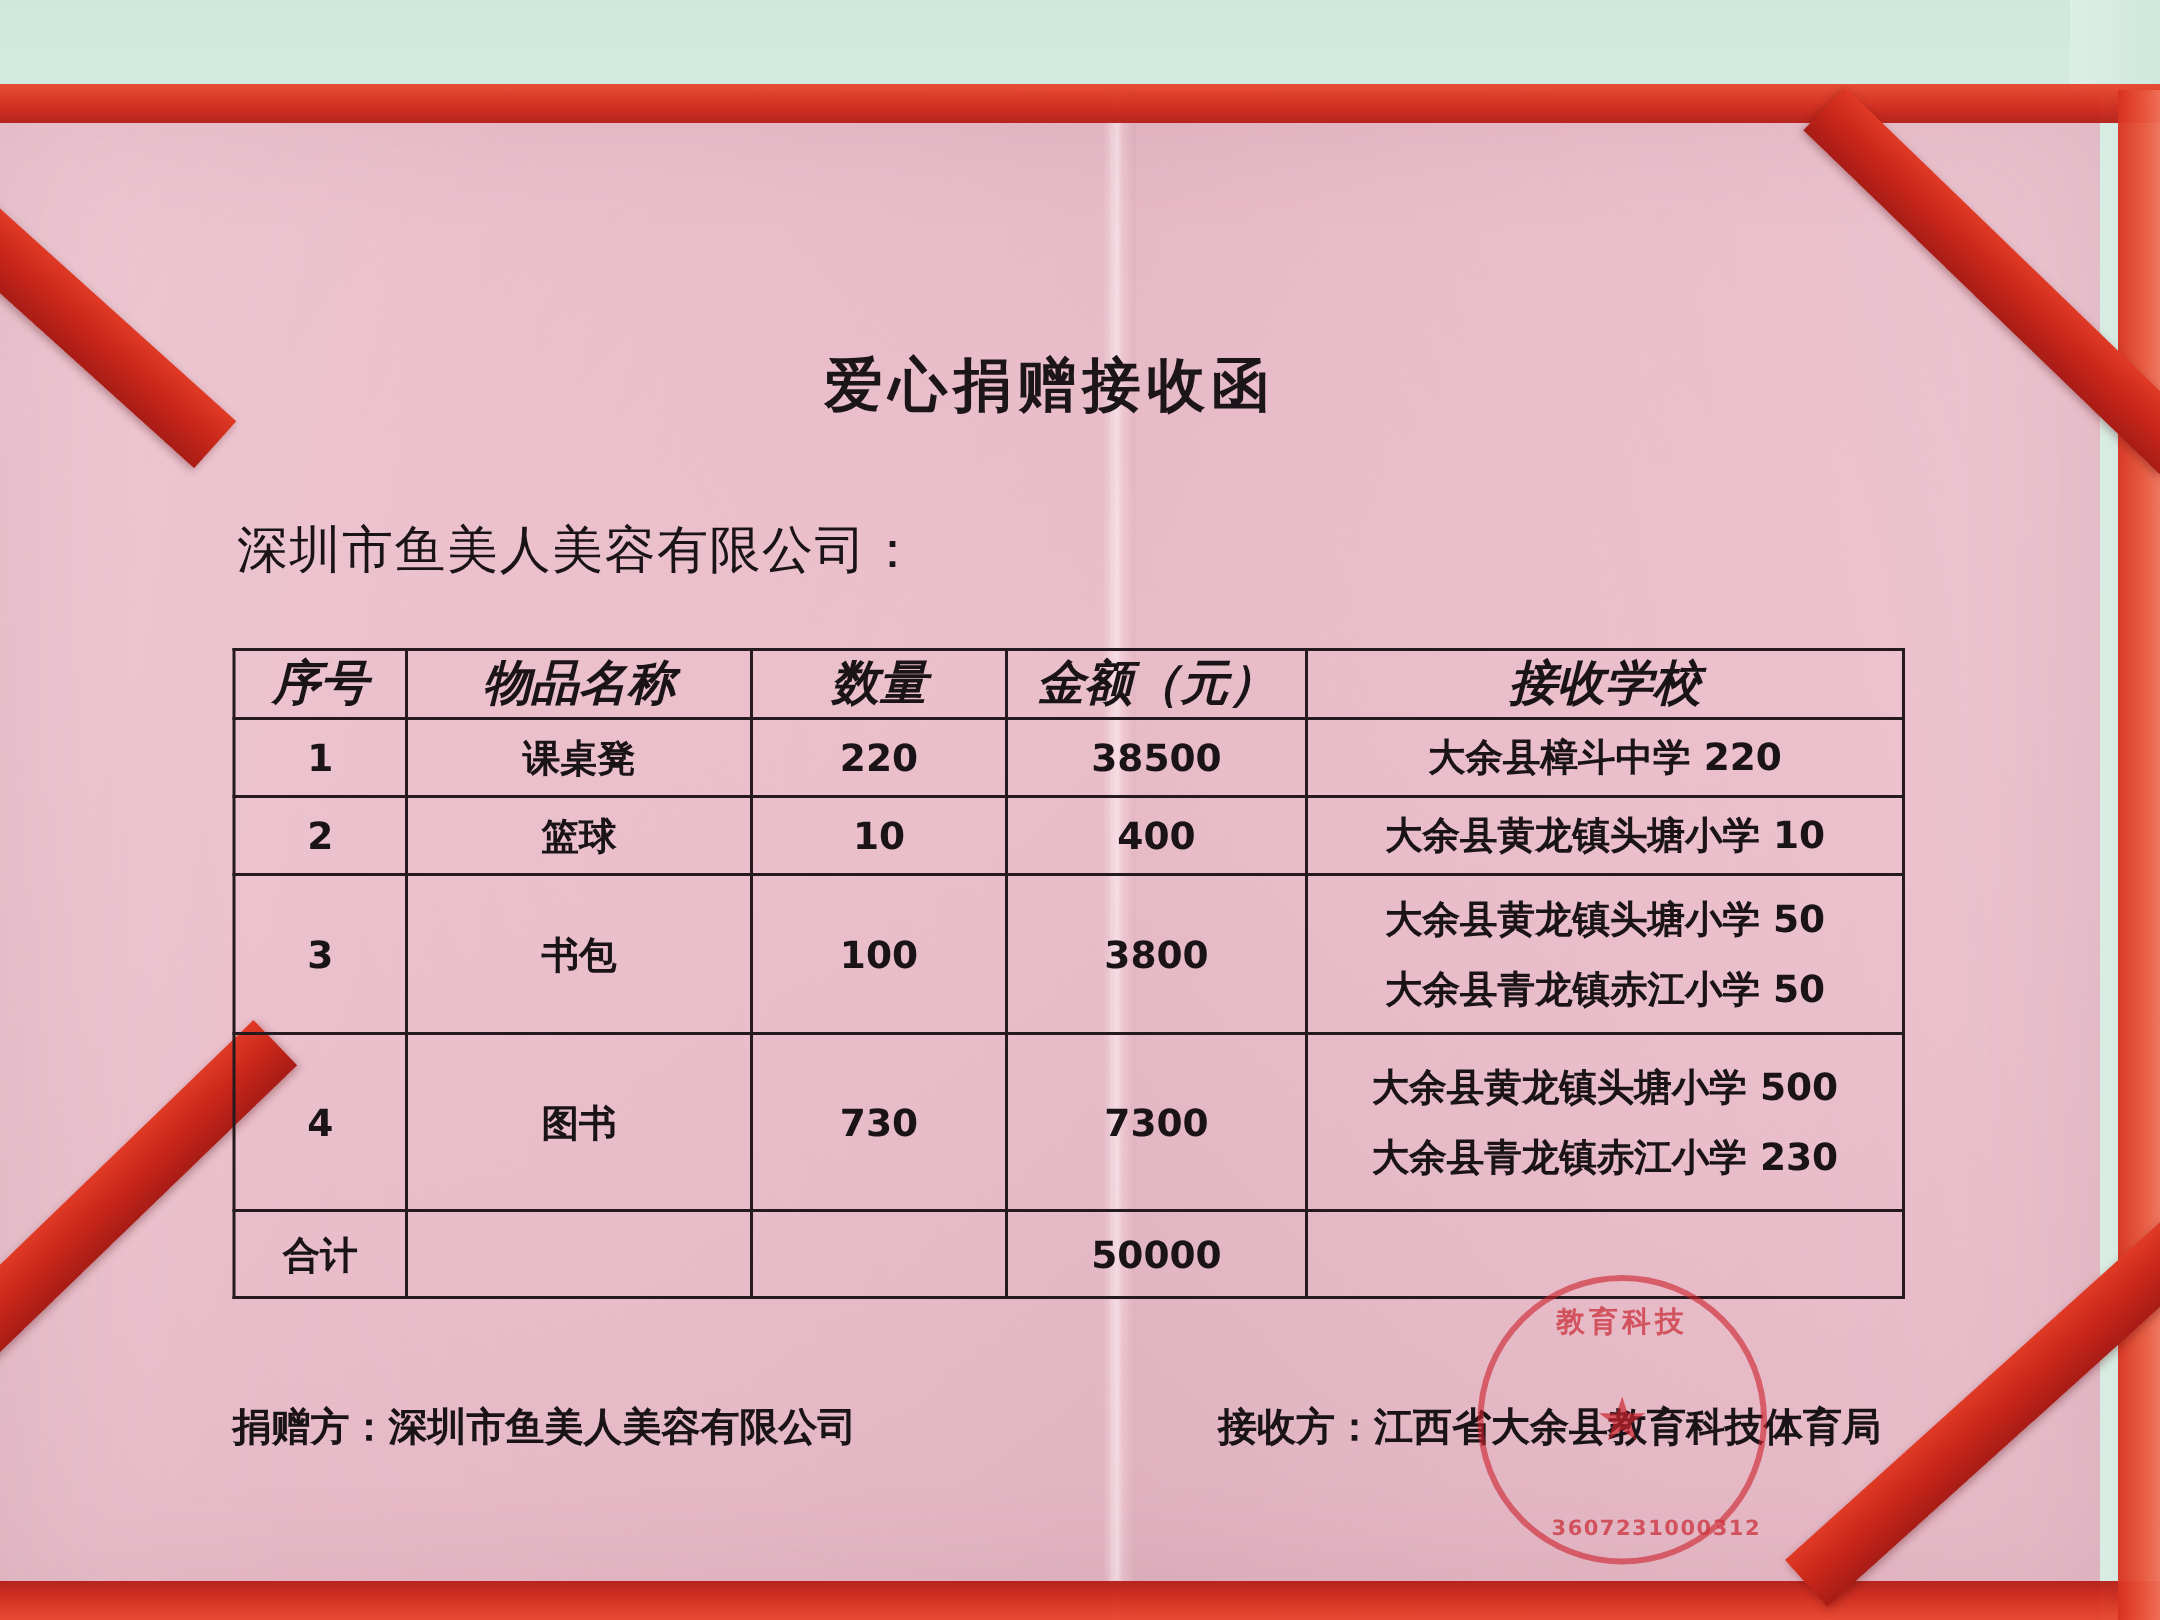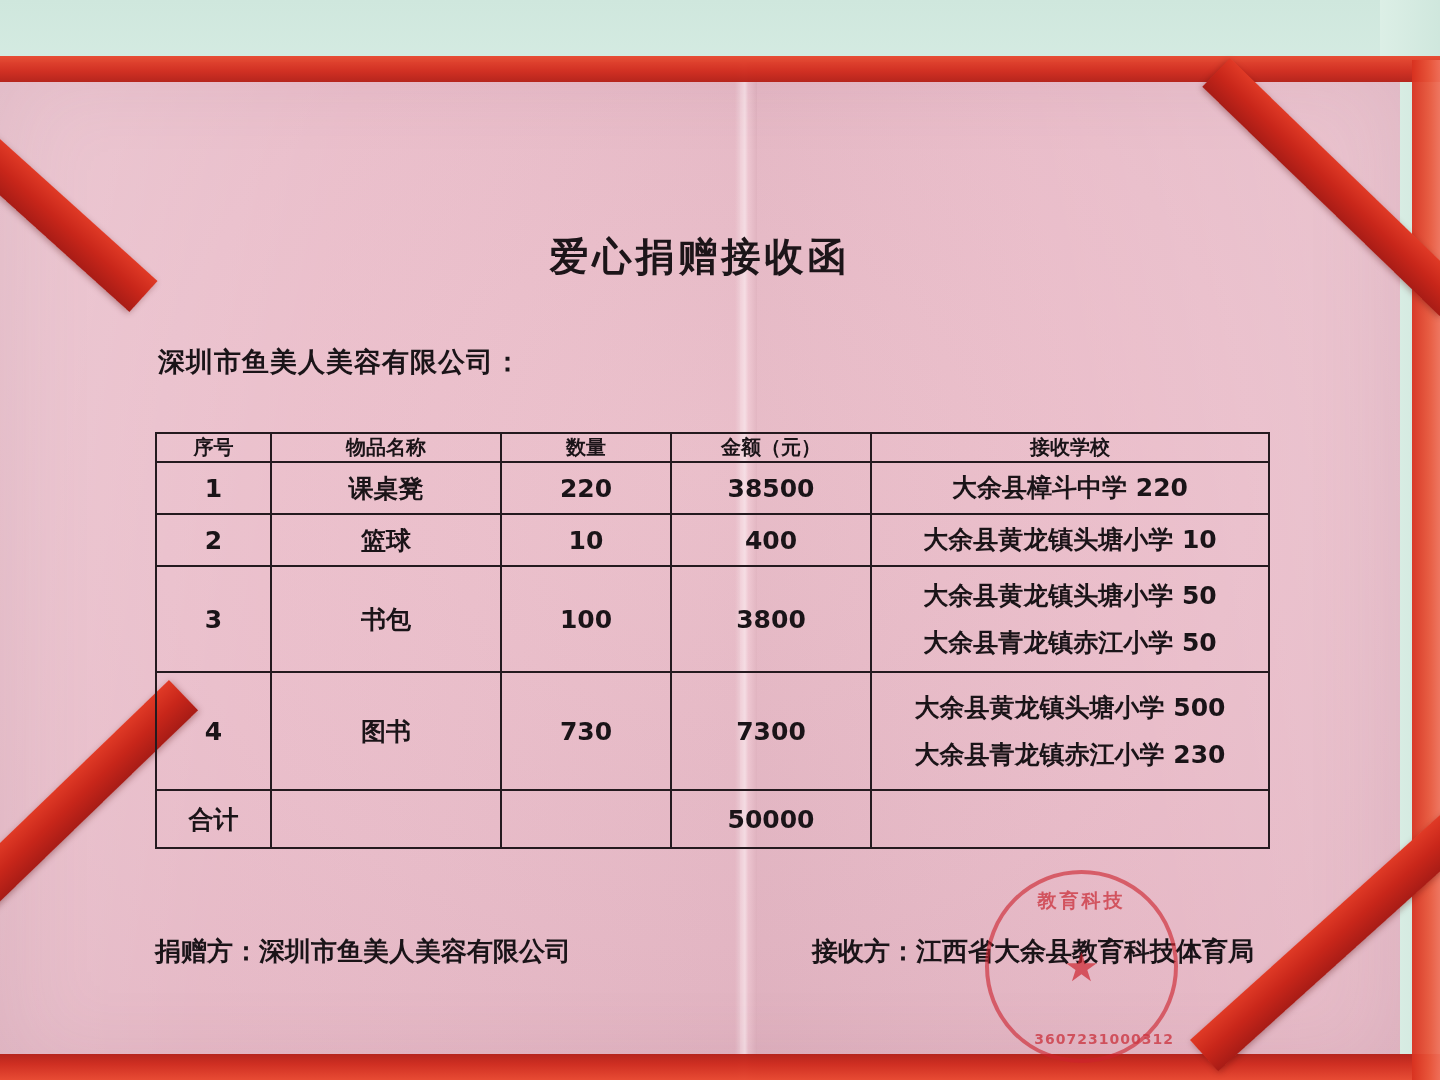--- a/index.html
+++ b/index.html
@@ -136,22 +136,22 @@
     text-align: center;
     font-size: 39px;
     font-weight: bold;
     letter-spacing: 4px;
     color: #1c1519;
   }
 
   .addressee {
     position: absolute;
     left: 158px; top: 282px;
-    font-size: 27px;
-    font-weight: bold;
+    font-size: 34px;
+    font-weight: normal;
     letter-spacing: 1px;
     text-align: center;
   }
 
   .intro {
     position: absolute;
     left: 205px; top: 333px;
     font-size: 27px;
     font-weight: bold;
     letter-spacing: 0.5px;
@@ -166,21 +166,21 @@
     table-layout: fixed;
   }
   table.goods td, table.goods th {
     border: 2px solid #241a1f;
     text-align: center;
     font-size: 25px;
     font-weight: bold;
     color: #1a1418;
     padding: 0;
   }
-  table.goods th { font-size: 20px; }
+  table.goods th { font-size: 32px; font-style: italic; }
   .col-no     { width: 115px; }
   .col-name   { width: 230px; }
   .col-qty    { width: 170px; }
   .col-amount { width: 200px; }
   .col-school { width: 398px; }
   .r-1 td, .r-2 td { height: 50px; }
   .r-3 td { height: 104px; }
   .r-4 td { height: 116px; }
   .r-total td { height: 56px; }
 
@@ -203,21 +203,21 @@
     position: absolute;
     left: 975px; top: 913px;
     font-size: 26px;
     font-weight: bold;
   }
 
   
   .seal {
     position: absolute;
     left: 985px;
-    top: 808px;
+    top: 788px;
     width: 185px;
     height: 185px;
     border-radius: 50%;
     border: 4px solid rgba(205, 35, 45, 0.72);
     opacity: 0.85;
     pointer-events: none;
   }
   .seal .star {
     position: absolute;
     left: 50%;

